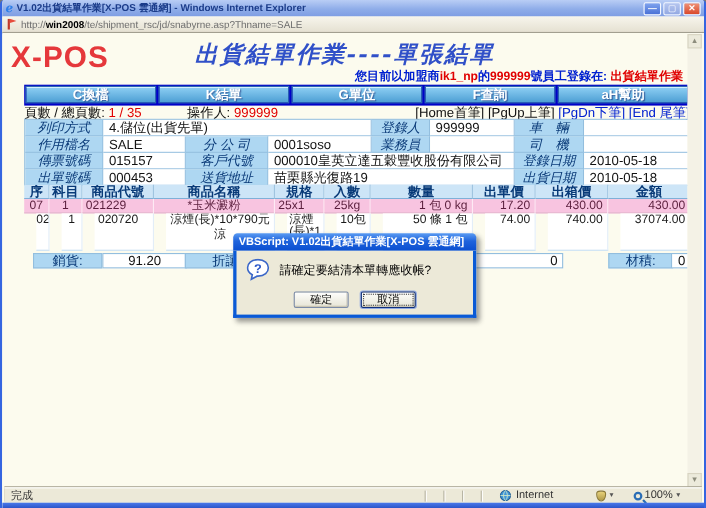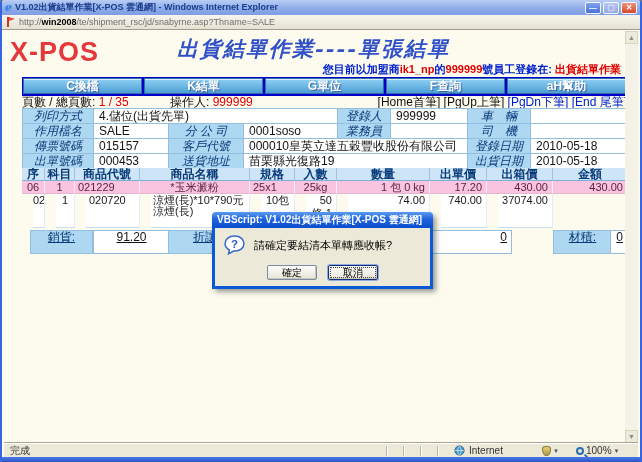--- a/index.html
+++ b/index.html
@@ -80,22 +80,22 @@
     overflow:hidden; white-space:nowrap; }
   .ir2 { background:#fff; color:#1a1a1a; font-size:11px; line-height:11px; height:34px;
     border-right:1px solid #e2edf8; border-bottom:1px solid #c8dff2;
     overflow:hidden;margin-left:11px; }
   .al { padding-left:3px; text-align:left; }
   .ac { text-align:center; }
   .ar { padding-right:4px; text-align:right; }
   .wrapcell { word-break:break-all; white-space:normal; padding:1px 1px 0 2px; }
   .ir2.num { line-height:13px; }
   
-  .sum { position:absolute; top:199px; height:24px; font-size:12px; line-height:13px;
-    border:1px solid #93bede; overflow:hidden; white-space:nowrap;text-decoration:underline; }
+  .sum { position:absolute; top:199px; height:14px; font-size:12px; line-height:13px;
+    border:1px solid #93bede; overflow:hidden; white-space:nowrap; }
   .sum.lab { background:#aed7f2; color:#0a3a78; text-align:center; }
   .sum.val { background:#fff; color:#131313; }
   
   .dlg { position:absolute; left:210px; top:181px; width:221px;
     border-radius:5px 5px 2px 2px; box-shadow:3px 3px 5px rgba(40,40,40,.45); }
   .dlg-title { height:16px; border-radius:4px 4px 0 0;
     background:linear-gradient(180deg,#5a9bf2 0%,#1f63dc 45%,#0a4ed0 100%);
     color:#fff; font-size:10px; font-weight:bold; display:flex; align-items:center;
     padding:0 2px 0 5px; white-space:nowrap; overflow:hidden;gap:47px; }
   .dlg-x { margin-left:auto; flex:0 0 auto; width:14px; height:12px; border-radius:2px;
@@ -223,34 +223,35 @@
       <div class="ith">科目</div>
       <div class="ith">商品代號</div>
       <div class="ith">商品名稱</div>
       <div class="ith">規格</div>
       <div class="ith">入數</div>
       <div class="ith">數量</div>
       <div class="ith">出單價</div>
       <div class="ith">出箱價</div>
       <div class="ith">金額</div>
 
-      <div class="ir1 ac">06</div>
+      <div class="ir1 ac">07</div>
       <div class="ir1 ac">1</div>
       <div class="ir1 al">021229</div>
       <div class="ir1 ac">*玉米澱粉</div>
       <div class="ir1 al">25x1</div>
       <div class="ir1 ac">25kg</div>
       <div class="ir1 ar">1 包 0 kg</div>
       <div class="ir1 ar">17.20</div>
       <div class="ir1 ar">430.00</div>
       <div class="ir1 ar">430.00</div>
 
       <div class="ir2 ac num">02</div>
       <div class="ir2 ac num">1</div>
       <div class="ir2 al num">020720</div>
+      <div class="ir2 ac num">涼煙(長)*10*790元涼</div>
       <div class="ir2 wrapcell">涼煙(長)*10*790元涼煙(長)</div>
       <div class="ir2 ac num">10包</div>
       <div class="ir2 ar num">50 條 1 包</div>
       <div class="ir2 ar num">74.00</div>
       <div class="ir2 ar num">740.00</div>
       <div class="ir2 ar num">37074.00</div>
     </div>
 
     <div class="sum lab" style="left:28px; width:63px;">銷貨:</div>
     <div class="sum val ac" style="left:91px; width:77px;">91.20</div>

